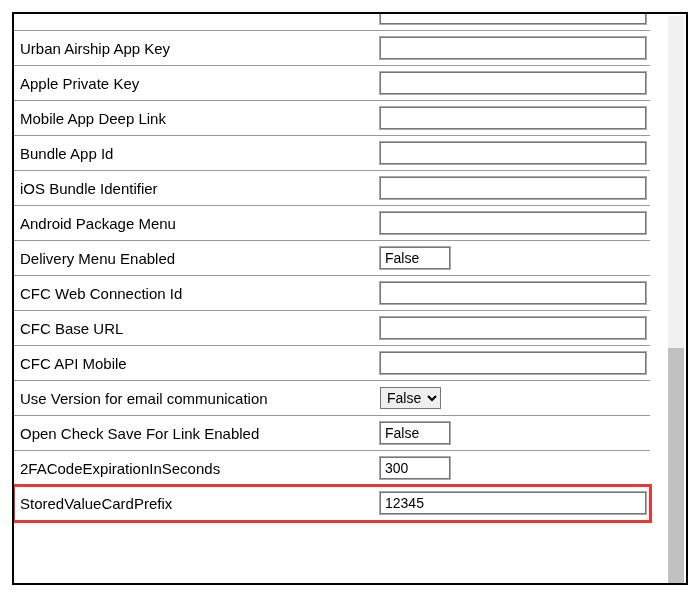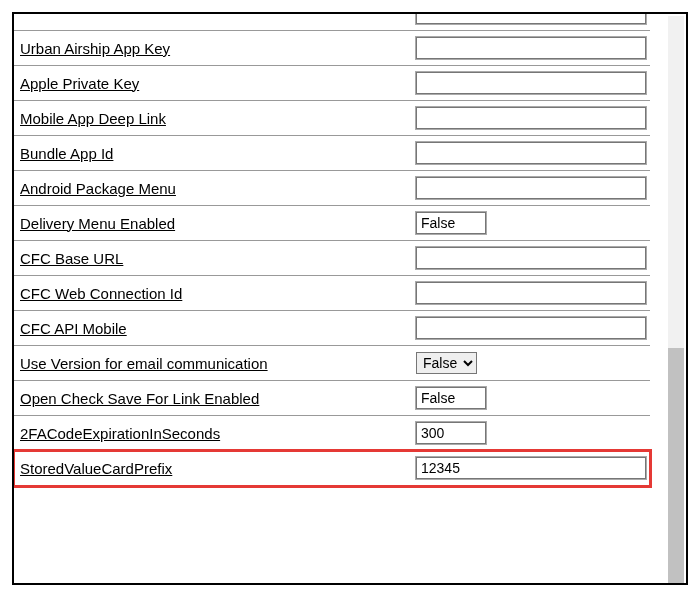--- a/index.html
+++ b/index.html
@@ -19,21 +19,20 @@
       margin: 12px;
       position: relative;
       overflow: hidden;
       background: #fff;
     }
     .scroll-area {
       width: 656px;
       height: 100%;
       overflow: hidden;
       position: relative;
-      text-decoration: underline;
     }
     .form-table {
       width: 636px;
       border-collapse: collapse;
       margin: 0;
       position: relative;
       top: -18px;
     }
     .form-table tr {
       border-bottom: 1px solid #999;
@@ -44,21 +43,21 @@
     }
     .label-cell {
       width: 398px;
       font-size: 15px;
       color: #000;
     }
     .input-cell {
       width: 238px;
     }
     .txt {
-      width: 230px;
+      width: 266px;
       height: 22px;
       border: 1px solid #767676;
       background: #fff;
       font-family: Arial, sans-serif;
       font-size: 14px;
       padding: 1px 4px;
       outline: 1px solid #aaa;
       outline-offset: 0px;
     }
     .txt-short {
@@ -119,33 +118,37 @@
           </tr>
           <tr>
             <td class="label-cell">Mobile App Deep Link</td>
             <td class="input-cell"><input type="text" class="txt" style=""></td>
           </tr>
           <tr>
             <td class="label-cell">Bundle App Id</td>
             <td class="input-cell"><input type="text" class="txt" style=""></td>
           </tr>
           <tr>
+            <td class="label-cell">iOS Bundle Identifier</td>
+            <td class="input-cell"><input type="text" class="txt" style=""></td>
+          </tr>
+          <tr>
             <td class="label-cell">Android Package Menu</td>
             <td class="input-cell"><input type="text" class="txt" style=""></td>
           </tr>
           <tr>
             <td class="label-cell">Delivery Menu Enabled</td>
             <td class="input-cell"><input type="text" class="txt txt-short" value="False" style=""></td>
           </tr>
           <tr>
-            <td class="label-cell">CFC Base URL</td>
+            <td class="label-cell">CFC Web Connection Id</td>
             <td class="input-cell"><input type="text" class="txt" style=""></td>
           </tr>
           <tr>
-            <td class="label-cell">CFC Web Connection Id</td>
+            <td class="label-cell">CFC Base URL</td>
             <td class="input-cell"><input type="text" class="txt" style=""></td>
           </tr>
           <tr>
             <td class="label-cell">CFC API Mobile</td>
             <td class="input-cell"><input type="text" class="txt" style=""></td>
           </tr>
           <tr>
             <td class="label-cell">Use Version for email communication</td>
             <td class="input-cell"><select class="sel"><option>False</option><option>True</option></select></td>
           </tr>

